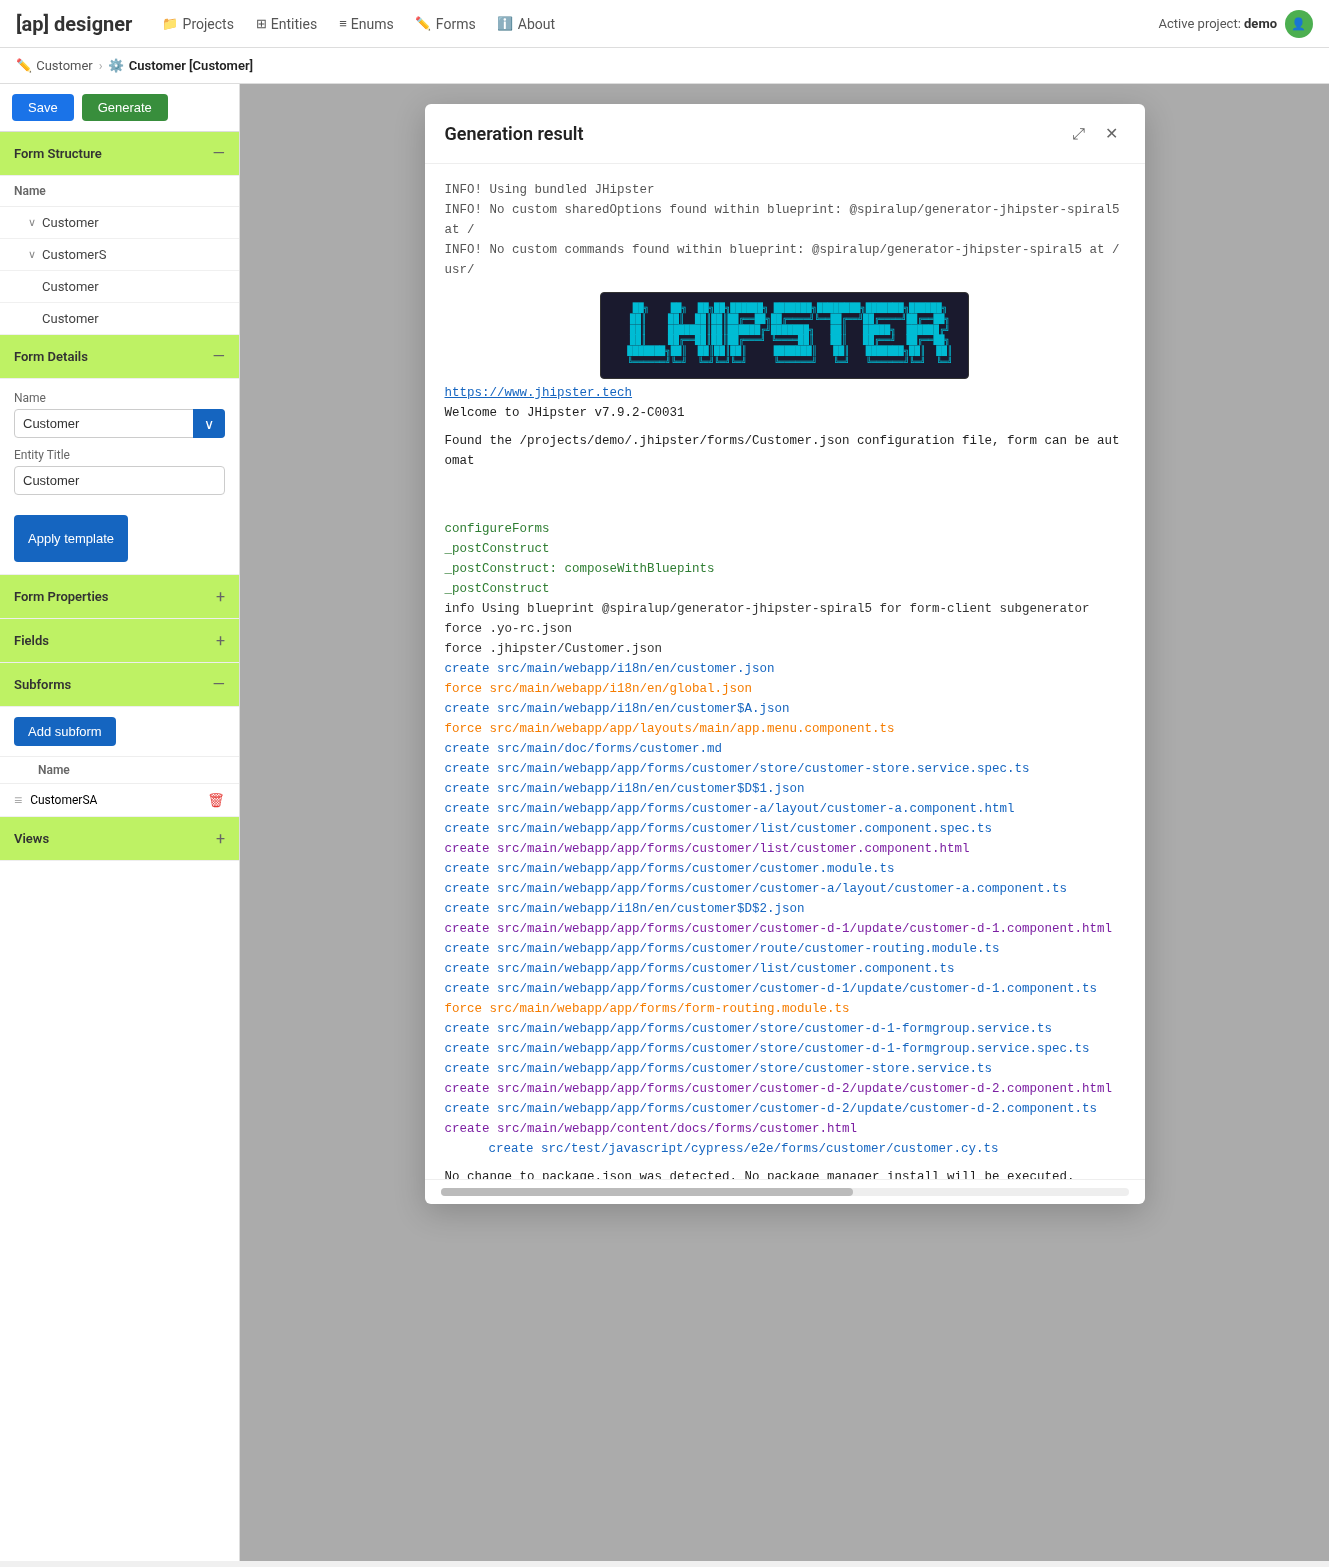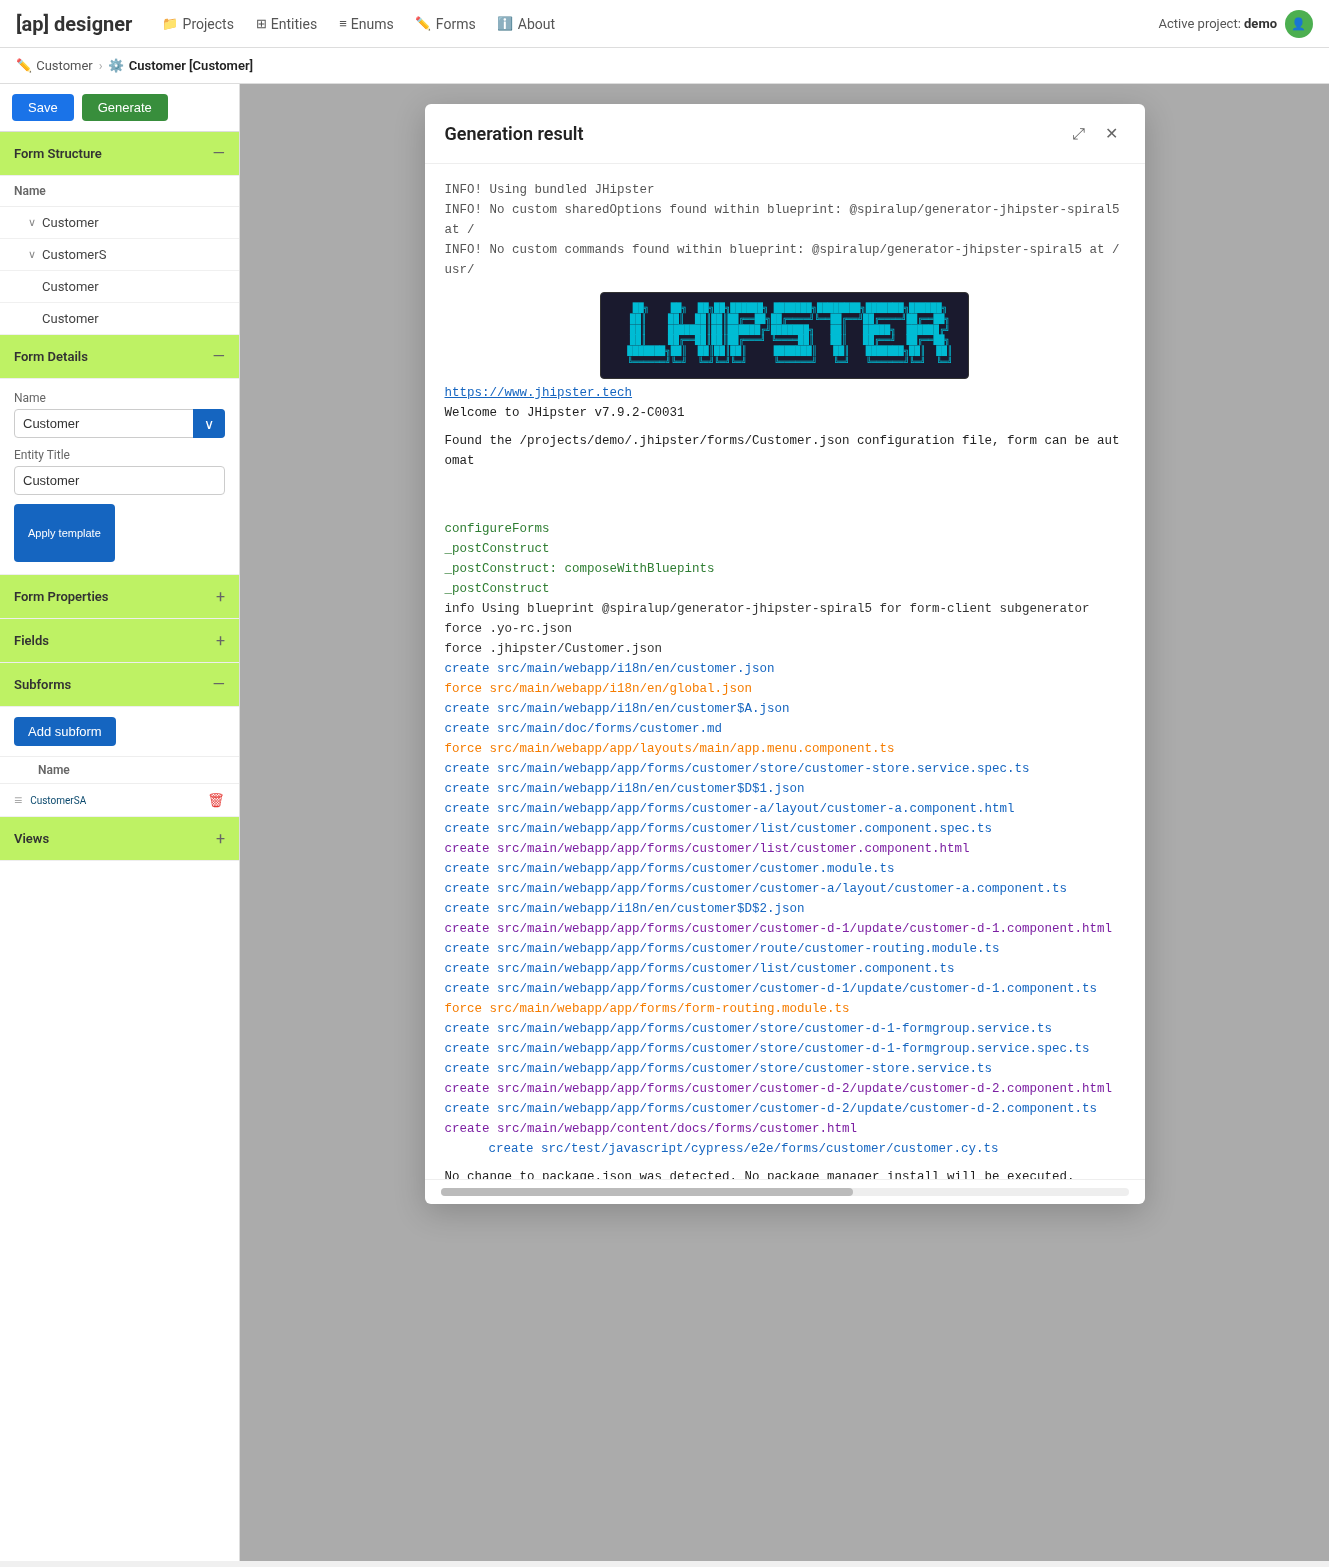--- a/index.html
+++ b/index.html
@@ -85,35 +85,35 @@
       width: 100%; border: 1px solid #ccc; border-radius: 4px; padding: 6px 8px;
       font-size: 13px; color: #333; background: #fff; appearance: none;
     }
     .select-arrow {
       position: absolute; right: 0; top: 0; bottom: 0; width: 32px;
       background: #1565c0; display: flex; align-items: center; justify-content: center;
       border-radius: 0 4px 4px 0; color: #fff; pointer-events: none;
     }
 
     .btn-apply {
-      background: #1565c0; color: #fff; border: none; padding: 23px 14px;
-      border-radius: 4px; cursor: pointer; font-size: 11px; font-weight: 500; margin-top: 9px;
+      background: #1565c0; color: #fff; border: none; padding: 16px 14px;
+      border-radius: 4px; cursor: pointer; font-size: 13px; font-weight: 500; margin-top: 20px;
     }
 
     
     .btn-add-subform {
       background: #1565c0; color: #fff; border: none; padding: 7px 14px;
       border-radius: 4px; cursor: pointer; font-size: 13px; font-weight: 500;
     }
     .subform-row {
       display: flex; align-items: center; gap: 8px; padding: 8px 14px;
       border-bottom: 1px solid #f0f0f0;
     }
     .subform-row .drag-handle { color: #aaa; cursor: grab; font-size: 14px; }
-    .subform-row .subform-name { flex: 1; font-size: 10px; color: #0c4a6e; }
+    .subform-row .subform-name { flex: 1; font-size: 12px; color: #000000; }
     .subform-row .delete-icon { color: #e53935; cursor: pointer; font-size: 14px; }
     .col-header {
       display: flex; align-items: center; padding: 6px 14px;
       font-size: 12px; font-weight: 600; color: #666; border-bottom: 1px solid #eee;
     }
 
     
     .right-area { flex: 1; background: #f5f5f5; overflow: hidden; position: relative; }
 
     
@@ -327,22 +327,22 @@
               <div style="color: rgb(46, 125, 50); word-break: break-all; margin-top: 40px;">configureForms</div>
               <div style="color: rgb(46, 125, 50); word-break: break-all;">_postConstruct</div>
               <div style="color: rgb(46, 125, 50); word-break: break-all;">_postConstruct: composeWithBluepints</div>
               <div style="color: rgb(46, 125, 50); word-break: break-all;">_postConstruct</div>
               <div style="color: rgb(51, 51, 51); word-break: break-all;">   info Using blueprint @spiralup/generator-jhipster-spiral5 for form-client subgenerator</div>
               <div style="color: rgb(51, 51, 51); word-break: break-all;">  force .yo-rc.json</div>
               <div style="color: rgb(51, 51, 51); word-break: break-all;">  force .jhipster/Customer.json</div>
               <div style="color: rgb(21, 101, 192); word-break: break-all;">create src/main/webapp/i18n/en/customer.json</div>
               <div style="color: rgb(245, 124, 0); word-break: break-all;">  force src/main/webapp/i18n/en/global.json</div>
               <div style="color: rgb(21, 101, 192); word-break: break-all;">create src/main/webapp/i18n/en/customer$A.json</div>
+              <div style="color: rgb(245, 124, 0); word-break: break-all;">  force src/main/webapp/app/layouts/main/app.menu.component.ts</div>
               <div style="color: rgb(21, 101, 192); word-break: break-all;">create src/main/doc/forms/customer.md</div>
-              <div style="color: rgb(245, 124, 0); word-break: break-all;">  force src/main/webapp/app/layouts/main/app.menu.component.ts</div>
               <div style="color: rgb(21, 101, 192); word-break: break-all;">create src/main/webapp/app/forms/customer/store/customer-store.service.spec.ts</div>
               <div style="color: rgb(21, 101, 192); word-break: break-all;">create src/main/webapp/i18n/en/customer$D$1.json</div>
               <div style="color: rgb(21, 101, 192); word-break: break-all;">create src/main/webapp/app/forms/customer-a/layout/customer-a.component.html</div>
               <div style="color: rgb(21, 101, 192); word-break: break-all;">create src/main/webapp/app/forms/customer/list/customer.component.spec.ts</div>
               <div style="color: rgb(123, 31, 162); word-break: break-all;">create src/main/webapp/app/forms/customer/list/customer.component.html</div>
               <div style="color: rgb(21, 101, 192); word-break: break-all;">create src/main/webapp/app/forms/customer/customer.module.ts</div>
               <div style="color: rgb(21, 101, 192); word-break: break-all;">create src/main/webapp/app/forms/customer/customer-a/layout/customer-a.component.ts</div>
               <div style="color: rgb(21, 101, 192); word-break: break-all;">create src/main/webapp/i18n/en/customer$D$2.json</div>
               <div style="color: rgb(123, 31, 162); word-break: break-all;">create src/main/webapp/app/forms/customer/customer-d-1/update/customer-d-1.component.html</div>
               <div style="color: rgb(21, 101, 192); word-break: break-all;">create src/main/webapp/app/forms/customer/route/customer-routing.module.ts</div>

